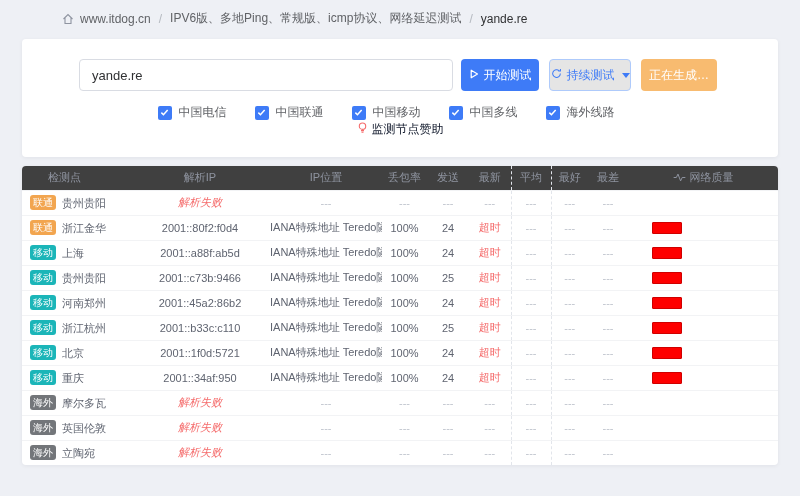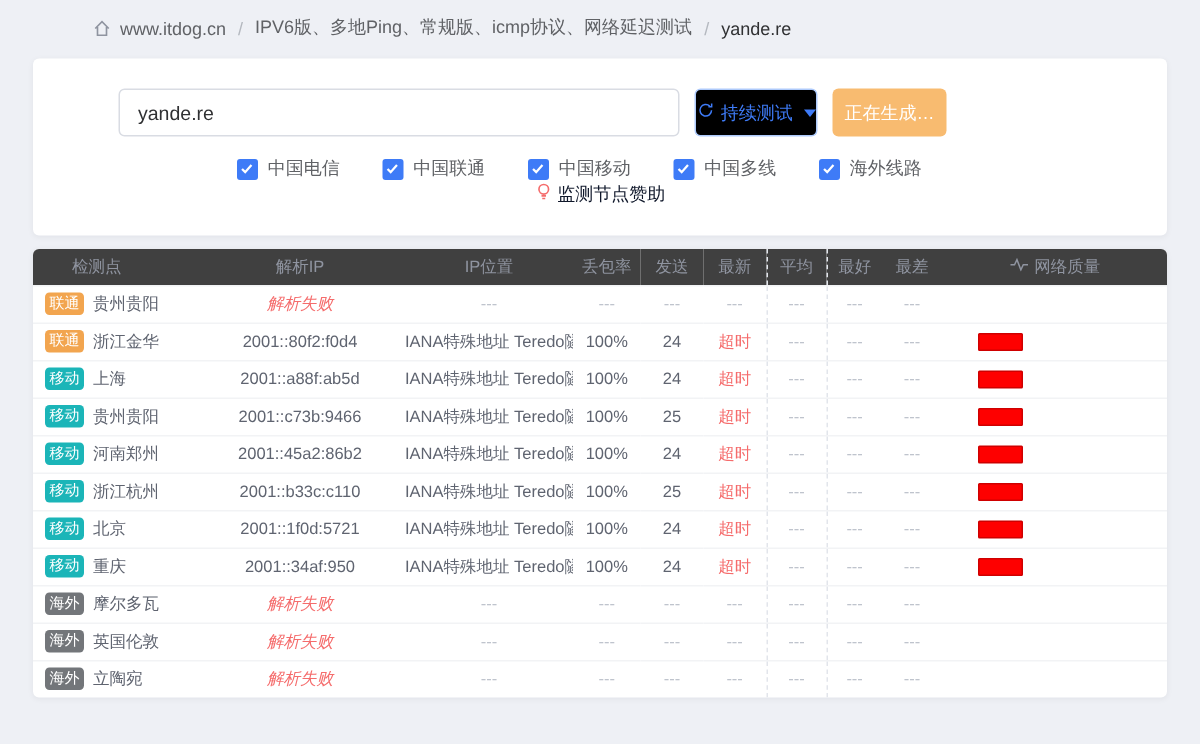--- a/index.html
+++ b/index.html
@@ -22,21 +22,21 @@
   
   .test-card { margin-top:12px; padding:20px 57px 19px 57px; }
   .input-row { display:flex; align-items:center; }
   .host-input {
     width:374px; height:32px; border:1px solid #d9dce3; border-radius:4px;
     padding:0 12px; font-size:13px; color:#303133; outline:none;
     font-family:"Liberation Sans","DejaVu Sans",sans-serif;
   }
   .btn { height:32px; border:none; border-radius:4px; font-size:12px; display:inline-flex; align-items:center; justify-content:center; gap:5px; cursor:pointer; font-family:inherit; }
   .btn-start { margin-left:8px; width:78px; background:#3e7bf7; color:#fff; }
-  .btn-continuous { margin-left:10px; width:82px; background:#000000; border:1px solid #aecafb; color:#3e7bf7; }
+  .btn-continuous { margin-left:10px; width:82px; background:#e5e5e5; border:1px solid #aecafb; color:#3e7bf7; }
   .btn-generating { margin-left:10px; width:76px; background:#f8bb70; color:#fff; cursor:default; }
   .caret { width:0; height:0; border-left:4px solid transparent; border-right:4px solid transparent; border-top:5px solid #3e7bf7; margin-left:2px; }
 
   .options-row { margin-top:13px; display:flex; align-items:center;flex-direction:column; }
   .opt { display:flex; align-items:center; margin-right:28px; cursor:pointer; }
   .cbx { width:14px; height:14px; background:#3e7bf7; border-radius:2px; display:flex; align-items:center; justify-content:center; margin-right:7px; }
   .sponsor { display:flex; align-items:center; gap:4px; color:#0f172a; cursor:pointer; }
 
   
   .table-card { margin-top:9px; overflow:hidden; }
@@ -67,20 +67,28 @@
   <span class="crumb-link">www.itdog.cn</span>
   <span class="sep">/</span>
   <span class="crumb-link">IPV6版、多地Ping、常规版、icmp协议、网络延迟测试</span>
   <span class="sep">/</span>
   <span class="current">yande.re</span>
 </div>
 
 <div class="card test-card">
   <div class="input-row">
     <input class="host-input" type="text" value="yande.re" style="">
+    <button class="btn btn-start">
+      <span>
+        <svg width="10" height="10" viewBox="0 0 10 10">
+            <path d="M2.2 1.2l6.3 3.8-6.3 3.8z" fill="none" stroke="#ffffff" stroke-width="1.2" stroke-linejoin="round"></path>
+          </svg>
+      </span>
+      <span>开始测试</span>
+    </button>
     <button class="btn btn-continuous">
       <span>
         <svg width="11" height="11" viewBox="0 0 12 12">
             <path d="M10.2 6a4.2 4.2 0 1 1-1.3-3M10.3 1v2.4H7.9" stroke="#3e7bf7" stroke-width="1.1" fill="none"></path>
           </svg>
       </span>
       <span>持续测试</span>
       <span class="caret"></span>
     </button>
     <button class="btn btn-generating">

